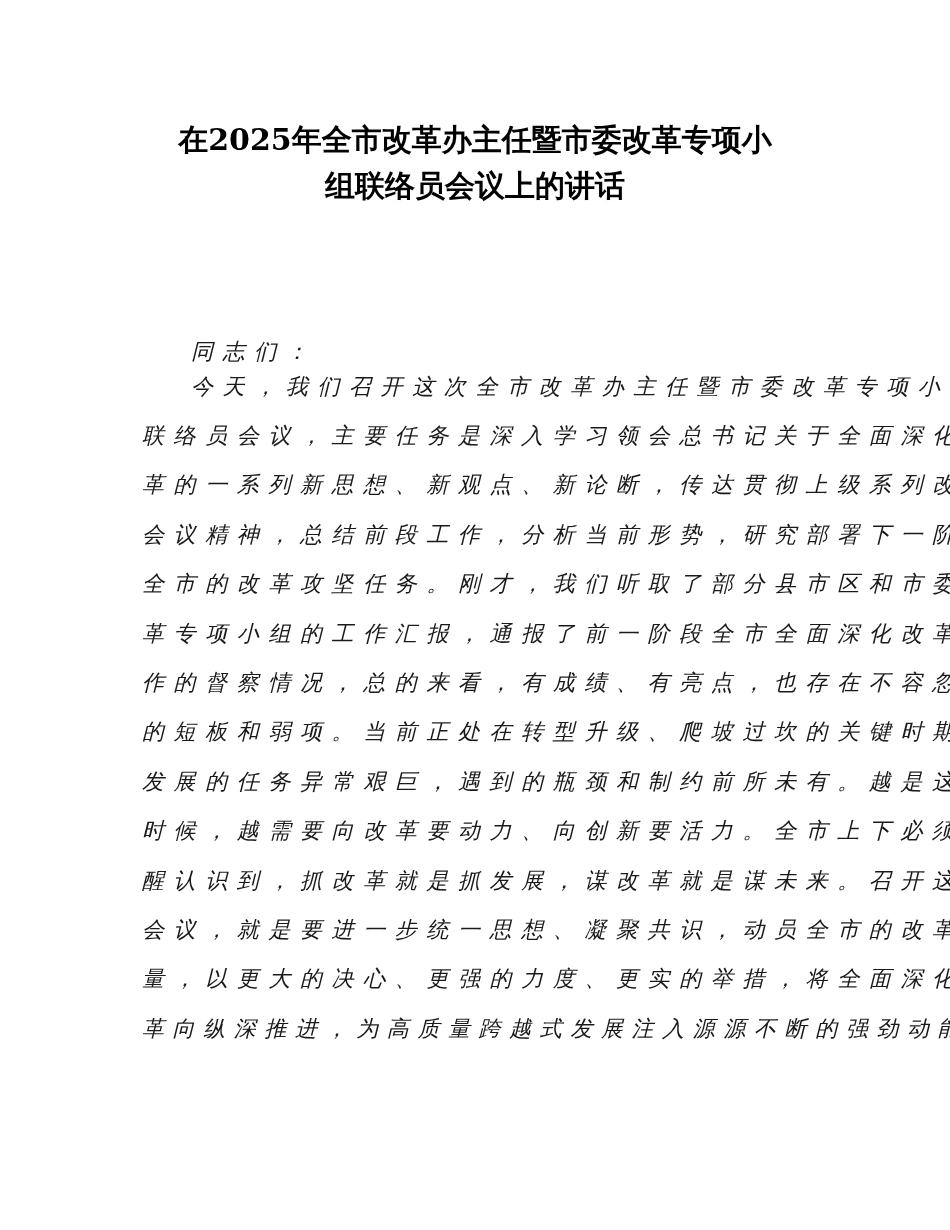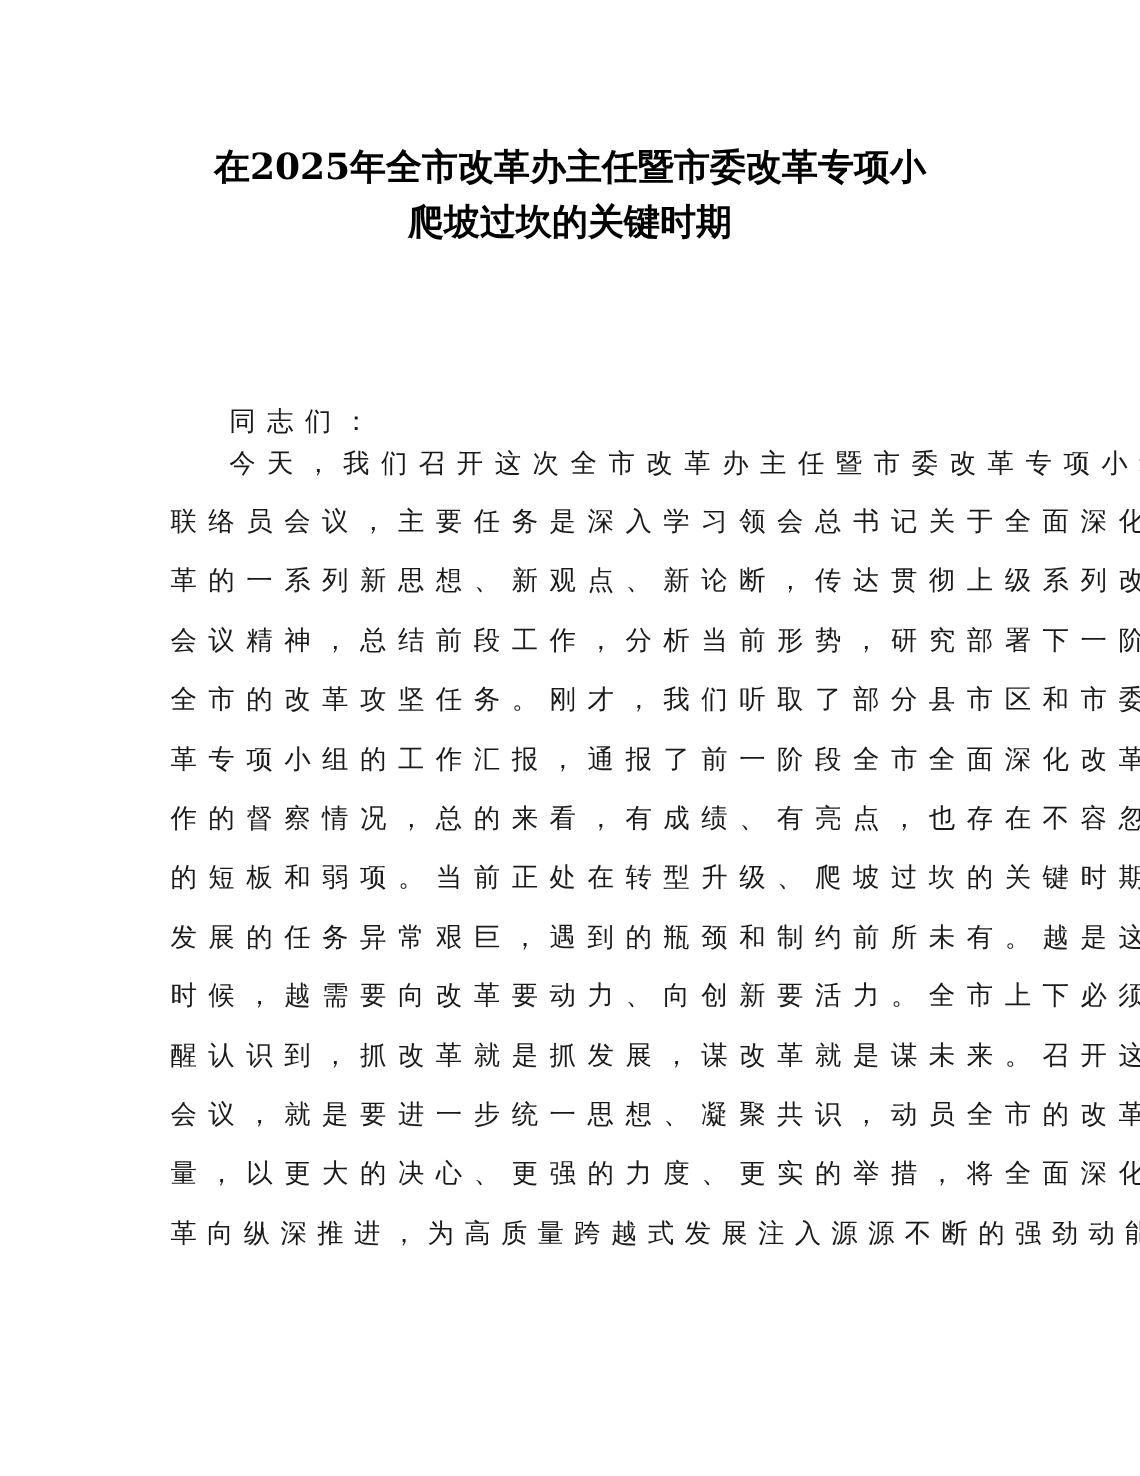--- a/index.html
+++ b/index.html
@@ -38,28 +38,29 @@
     .title.l2 { top: 163px; }
     .line {
       position: absolute;
       left: 142px;
       white-space: nowrap;
       font-family: "DejaVu Sans", "Liberation Sans", sans-serif;
       font-size: 22px;
       line-height: 30px;
       letter-spacing: 9.6px;
       color: #1a1a1a;
+      font-style: italic;
     }
   </style>
 </head>
 <body>
 
 <div class="page">
   <div class="title l1">在2025年全市改革办主任暨市委改革专项小</div>
-  <div class="title l2">爬坡过坎的关键时期</div>
+  <div class="title l2">组联络员会议上的讲话</div>
 
   <div class="line" style="left:191px; top:337px;">同志们：</div>
 
   <div class="line" style="left:191px; top:372px;">今天，我们召开这次全市改革办主任暨市委改革专项小组</div>
   <div class="line" style="top:421px;">联络员会议，主要任务是深入学习领会总书记关于全面深化改</div>
   <div class="line" style="top:470px;">革的一系列新思想、新观点、新论断，传达贯彻上级系列改革</div>
   <div class="line" style="top:520px;">会议精神，总结前段工作，分析当前形势，研究部署下一阶段</div>
   <div class="line" style="top:569px;">全市的改革攻坚任务。刚才，我们听取了部分县市区和市委改</div>
   <div class="line" style="top:619px;">革专项小组的工作汇报，通报了前一阶段全市全面深化改革工</div>
   <div class="line" style="top:668px;">作的督察情况，总的来看，有成绩、有亮点，也存在不容忽视</div>

